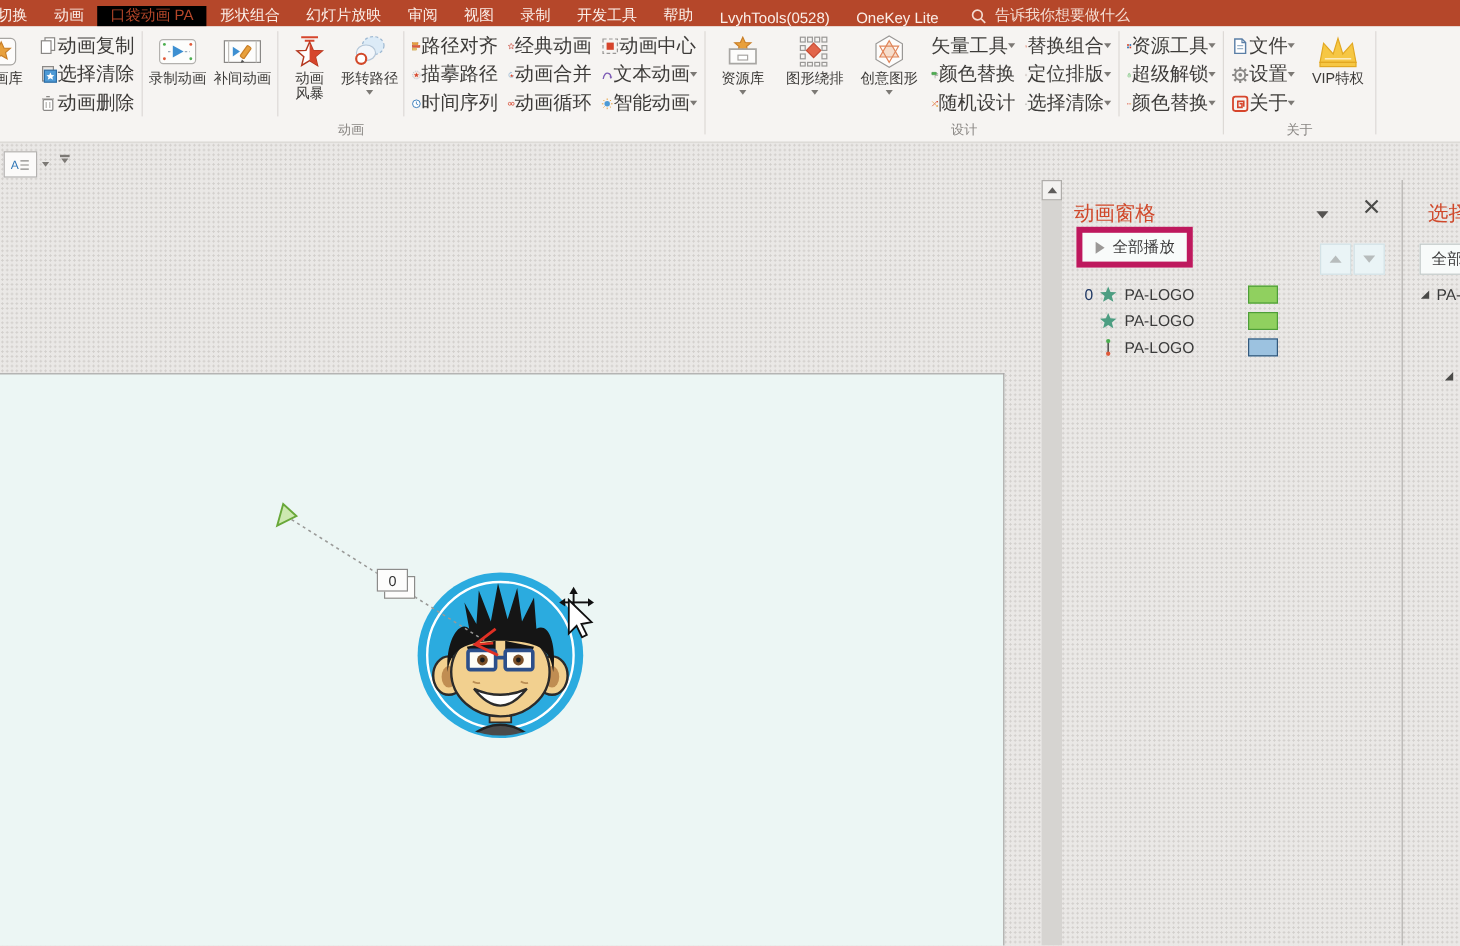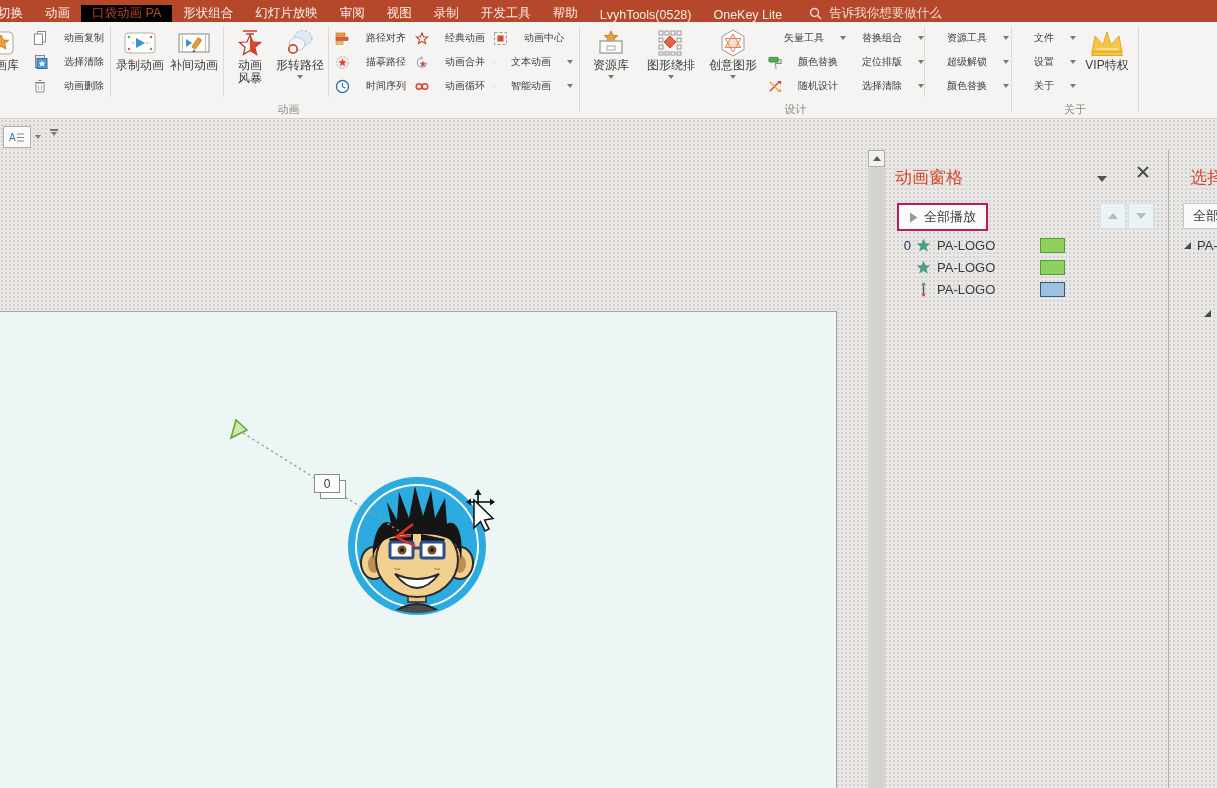--- a/index.html
+++ b/index.html
@@ -16,21 +16,21 @@
   
   .ribbon{position:absolute;left:0;top:22px;width:1217px;height:96px;background:#f6f4f2;
           border-bottom:1px solid #d4d1ce;display:flex;color:#3d3b39}
   .rgroup{display:flex;flex-direction:column;height:100%}
   .rbody{flex:1;display:flex;align-items:stretch}
   .rlabel{height:15px;text-align:center;font-size:11px;color:#898683;line-height:12px}
   .rsep{width:1px;background:#ddd9d6;margin:4px 2px 6px}
   .bb{display:flex;flex-direction:column;align-items:center;font-size:12px;line-height:13px;padding-top:4px;text-align:center}
   .bb .bicon{height:33px;display:flex;align-items:center;justify-content:center}
   .scol{display:flex;flex-direction:column;padding-top:4px}
-  .sb{height:24px;display:flex;align-items:center;gap:16px;font-size:10px;padding:0 4px;white-space:nowrap}
+  .sb{height:24px;display:flex;align-items:center;gap:0;font-size:16px;padding:0 4px;white-space:nowrap}
   .caret{width:0;height:0;border-left:3.5px solid transparent;border-right:3.5px solid transparent;border-top:4px solid #7c7975}
   .caret.mt{margin-top:3px}
   
   .workspace{position:absolute;left:0;top:119px;width:1217px;height:669px;background-color:#eae8e6;
      background-image:radial-gradient(#d3d0cd 0.9px,rgba(0,0,0,0) 1px);background-size:4px 4px}
   .minibar{position:absolute;left:3px;top:126px;display:flex;align-items:flex-start;gap:9px}
   .mini-btn{width:26px;height:20px;background:#fbfaf9;border:1px solid #b3b1af;display:flex;align-items:center;justify-content:center}
   .slide{position:absolute;left:0;top:311px;width:836px;height:477px;background:#ecf6f4;
          border-top:1px solid #a7a5a3;border-right:1px solid #a7a5a3;z-index:1}
   
@@ -42,22 +42,22 @@
   .avatar{position:absolute;left:347px;top:476px;z-index:2}
   
   .vscroll{position:absolute;left:868px;top:150px;width:17px;height:638px;background:#d6d4d1}
   .vscroll .btn{width:15px;height:15px;background:#f3f2f0;border:1px solid #aeaca9;display:flex;align-items:center;justify-content:center}
   .tri-up{width:0;height:0;border-left:4px solid transparent;border-right:4px solid transparent;border-bottom:5px solid #5f5d5b}
   
   .apane{position:absolute;left:885px;top:150px;width:283px;height:638px;font-size:13px}
   .apane .title{position:absolute;left:10px;top:16px;font-size:17px;color:#d0482a}
   .pane-caret{position:absolute;left:212px;top:26px;width:0;height:0;border-left:5px solid transparent;border-right:5px solid transparent;border-top:6px solid #565452}
   .pane-close{position:absolute;left:250px;top:14px;width:16px;height:16px}
-  .playall{position:absolute;left:12px;top:53px;height:24px;padding:0 10px;display:flex;align-items:center;gap:6px;
-           background:#f8fbfa;border:2px solid #be185d;color:#3b3b3b;font-size:13px}
+  .playall{position:absolute;left:12px;top:39px;height:24px;padding:0 10px;display:flex;align-items:center;gap:6px;
+           background:#f8fbfa;border:5px solid #be185d;color:#3b3b3b;font-size:13px}
   .ud{position:absolute;top:53px;width:24px;height:24px;background:#eaf4f6;border:1px solid #d3e2e6;display:flex;align-items:center;justify-content:center}
   .ud .t-up{width:0;height:0;border-left:5px solid transparent;border-right:5px solid transparent;border-bottom:6px solid #b7bcbc}
   .ud .t-dn{width:0;height:0;border-left:5px solid transparent;border-right:5px solid transparent;border-top:6px solid #b7bcbc}
   .alist{position:absolute;left:0;top:84px;width:283px}
   .arow{height:22px;display:flex;align-items:center}
   .arow .num{width:26px;text-align:right;color:#1f3864;font-size:13px}
   .arow .eicon{width:16px;margin-left:4px;display:flex;justify-content:center}
   .arow .lbl{margin-left:6px;color:#3b3b3b}
   .arow .bar{margin-left:auto;margin-right:103px;width:23px;height:13px}
   .bar.green{background:#90d05f;border:1px solid #4e9e38}

